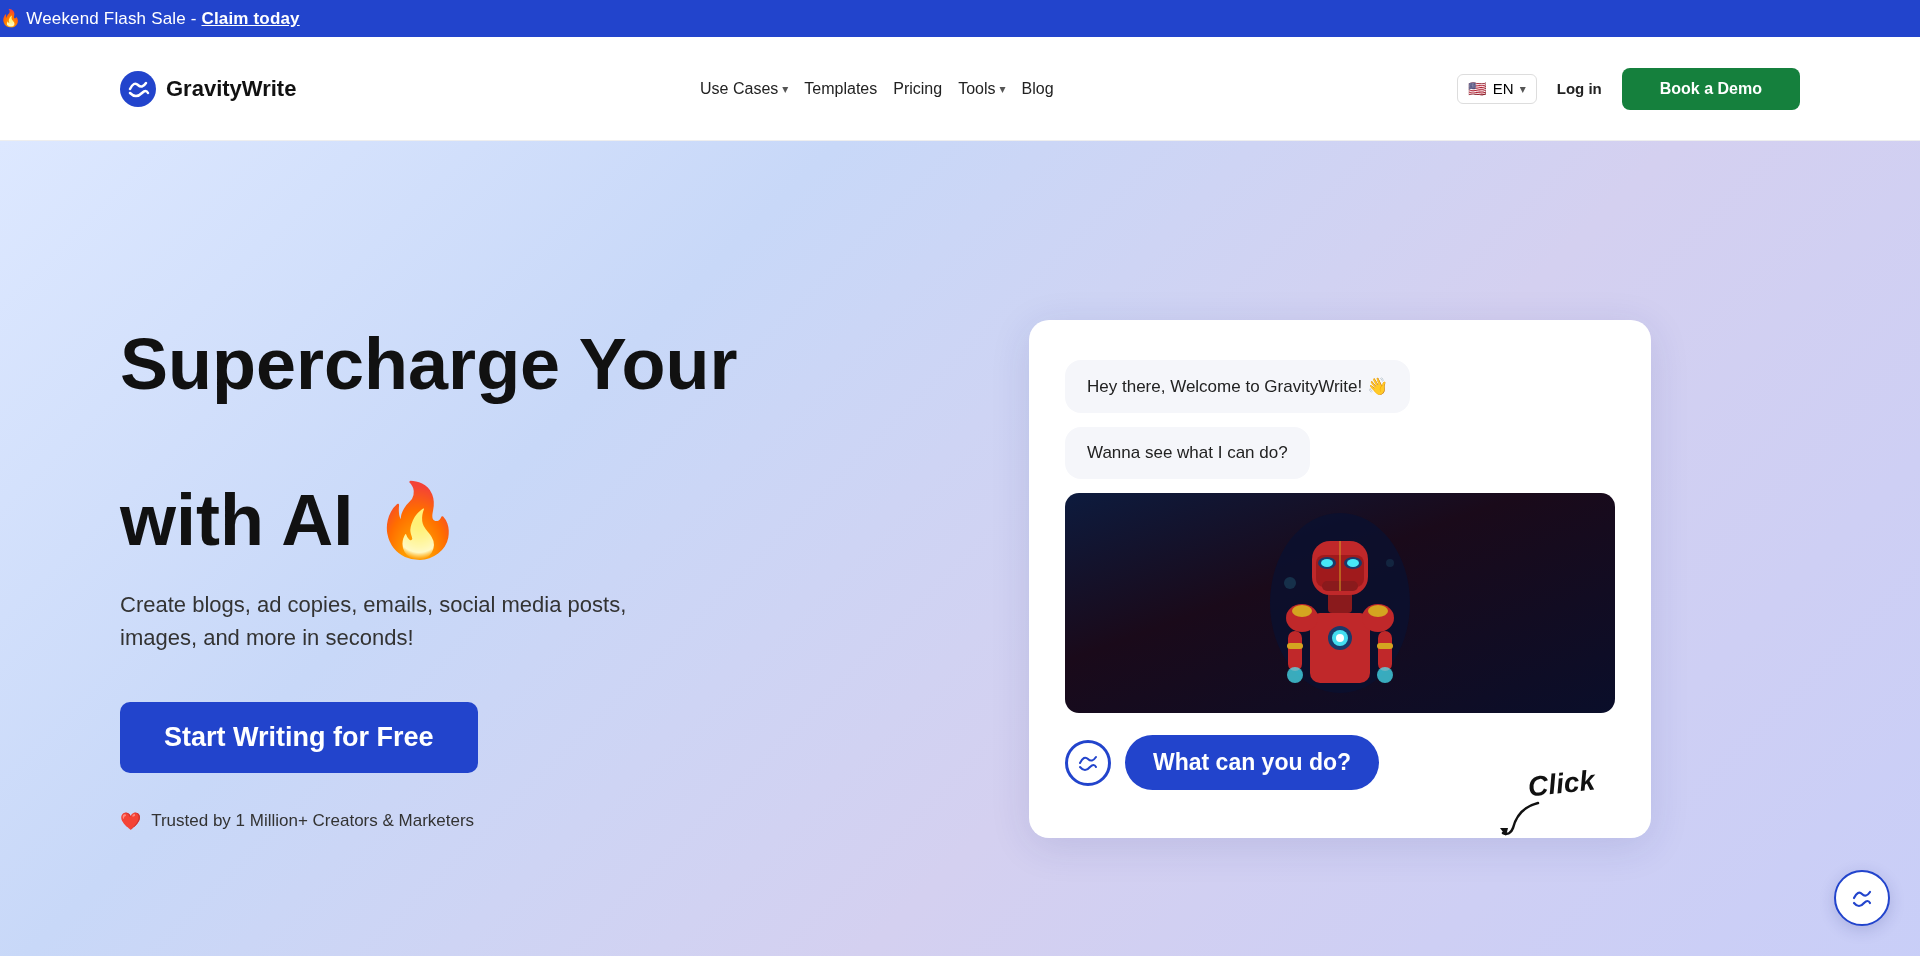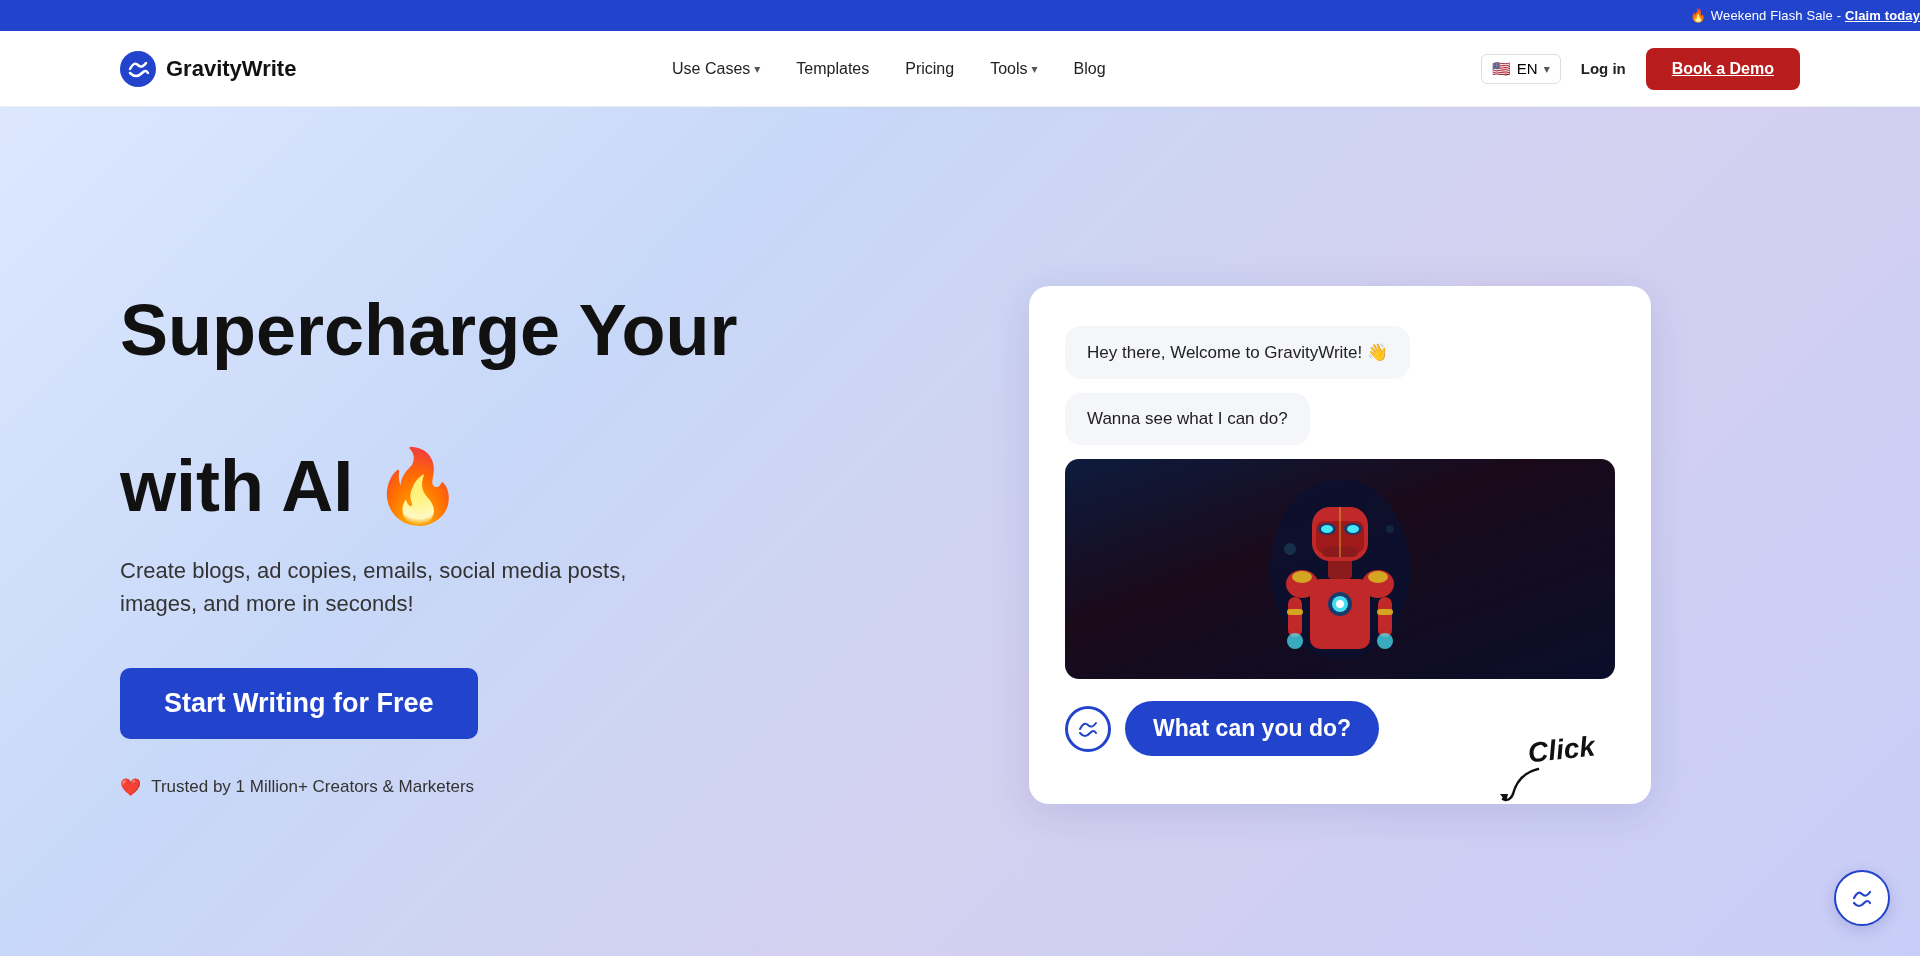--- a/index.html
+++ b/index.html
@@ -2,35 +2,35 @@
 <html><head>
   <meta charset="utf-8">
   <style>
     *, *::before, *::after { box-sizing: border-box; margin: 0; padding: 0; }
     body { font-family: -apple-system, BlinkMacSystemFont, 'Segoe UI', sans-serif; width: 1920px; min-height: 956px; overflow-x: hidden; }
 
     
     .top-banner {
       background: #2244cc;
       color: #fff;
-      text-align: right;
+      text-align: left;
       padding: 8px 0;
-      font-size: 13px;
+      font-size: 17px;
       letter-spacing: 0.01em;
     }
     .top-banner a { color: #fff; font-weight: 700; text-decoration: underline; }
 
     
     .header {
       background: #fff;
       display: flex;
       align-items: center;
       justify-content: space-between;
       padding: 0 120px;
-      height: 76px;
+      height: 104px;
       border-bottom: 1px solid #eee;
       position: sticky;
       top: 0;
       z-index: 100;
     }
     .logo {
       display: flex;
       align-items: center;
       gap: 10px;
       font-size: 22px;
@@ -38,21 +38,21 @@
       color: #111;
       text-decoration: none;
     }
     .logo-icon {
       width: 36px;
       height: 36px;
     }
     .nav {
       display: flex;
       align-items: flex-start;
-      gap: 36px;
+      gap: 16px;
     }
     .nav-item {
       font-size: 16px;
       color: #222;
       cursor: pointer;
       display: flex;
       align-items: center;
       gap: 4px;
       font-weight: 500;
       white-space: nowrap;
@@ -75,29 +75,28 @@
     }
     .login-btn {
       font-size: 15px;
       font-weight: 600;
       color: #222;
       cursor: pointer;
       background: none;
       border: none;
     }
     .book-demo-btn {
-      background: #b91c1c;
+      background: #15803d;
       color: #fff;
       font-size: 16px;
       font-weight: 700;
-      padding: 12px 26px;
+      padding: 12px 38px;
       border-radius: 8px;
       border: none;
       cursor: pointer;
-      text-decoration: underline;
     }
 
     
     .hero {
       background: linear-gradient(135deg, #dde8ff 0%, #c8d8f8 30%, #d4d0f0 60%, #c8cef8 100%);
       min-height: 876px;
       display: flex;
       align-items: center;
       padding: 60px 120px;
       gap: 80px;

